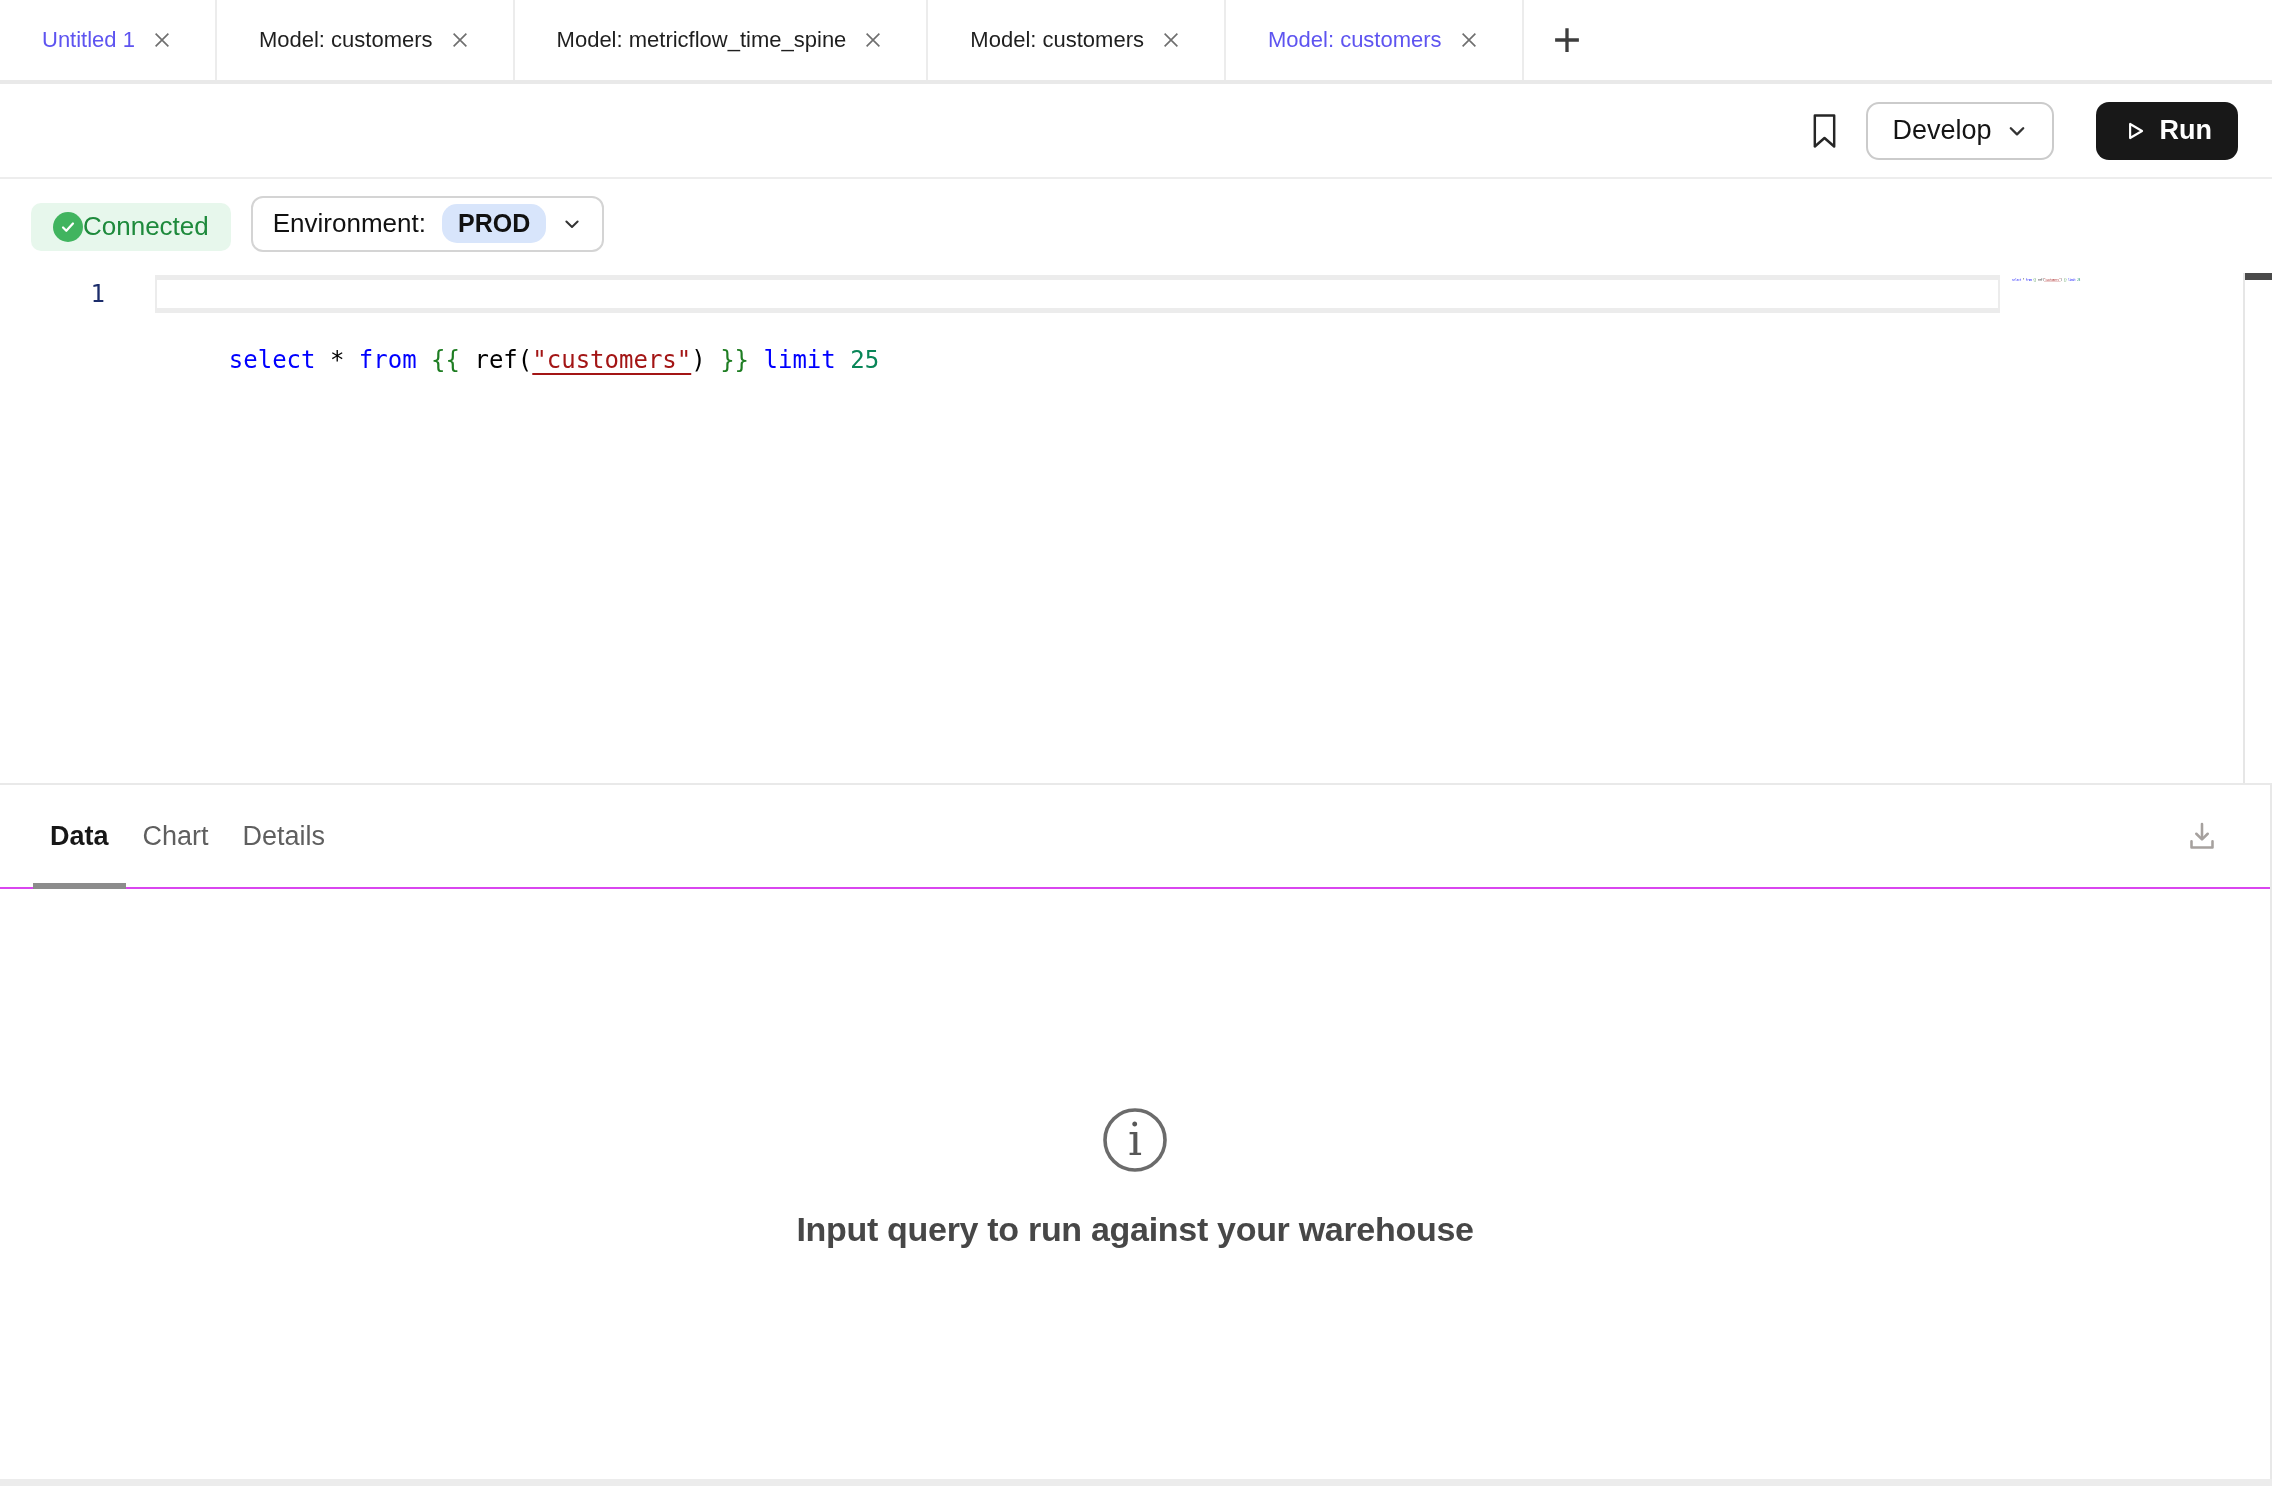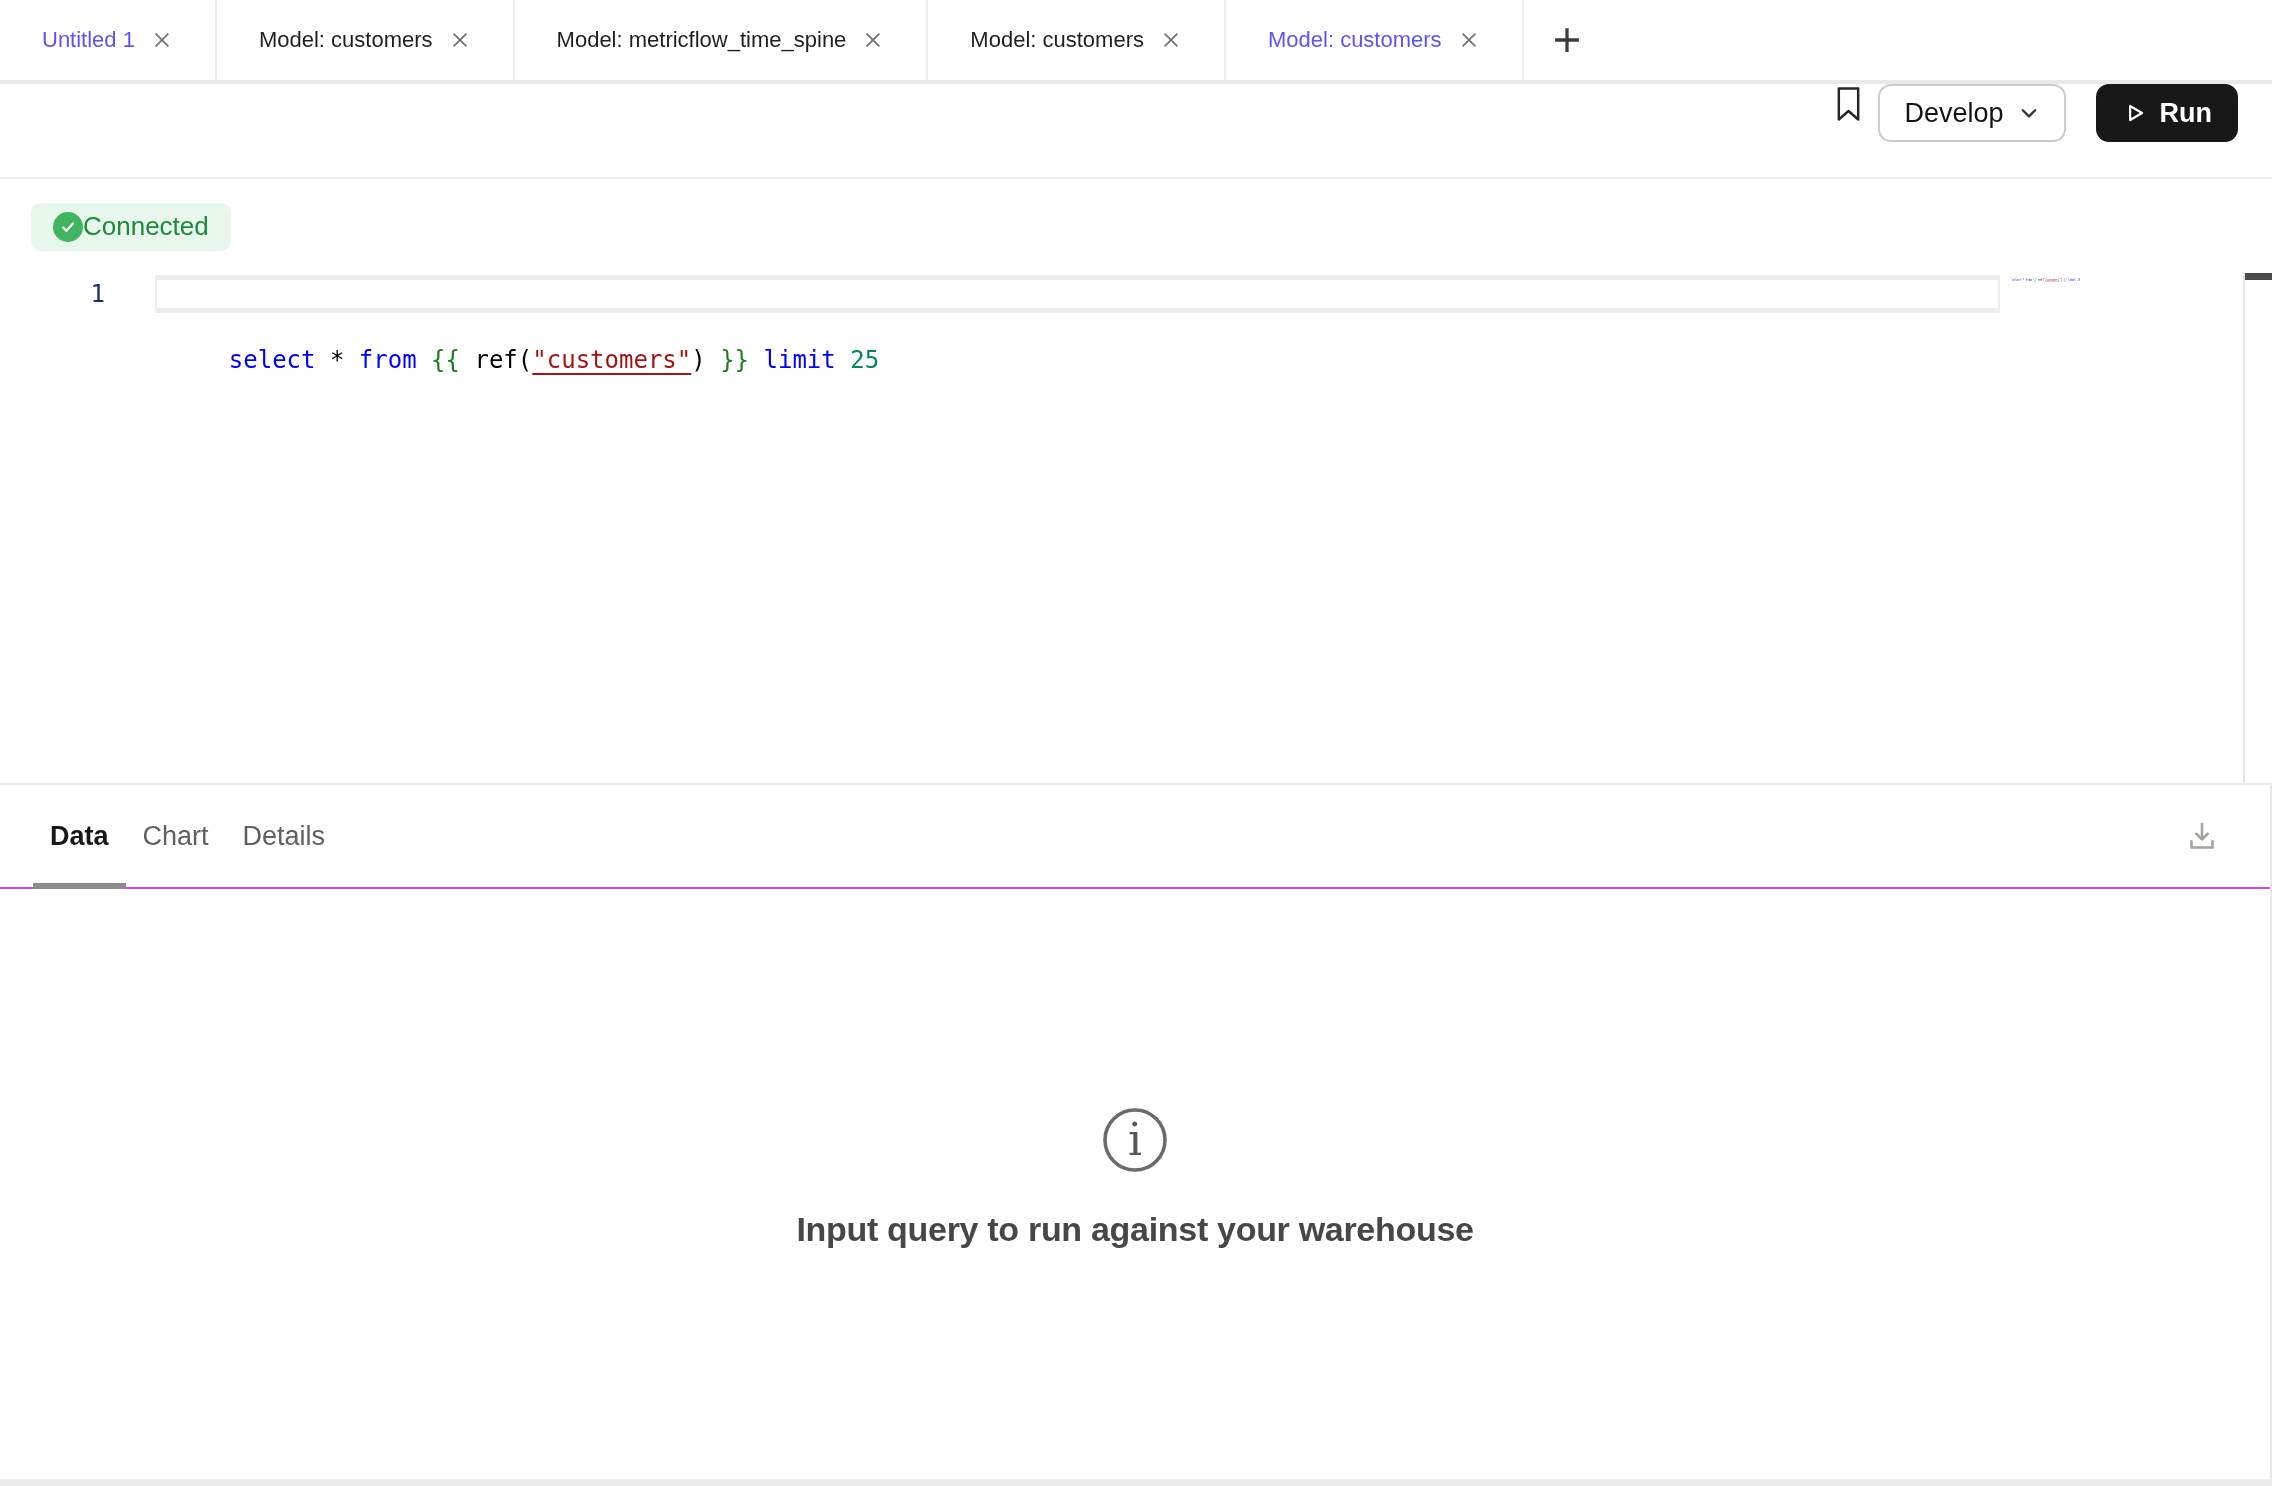--- a/index.html
+++ b/index.html
@@ -10,21 +10,21 @@
   
   .tabbar { height:84px; display:flex; align-items:stretch; border-bottom:4px solid #e9e9e9; background:#fff; }
   .tab { display:flex; align-items:center; gap:16px; padding:0 42px; border-right:2px solid #ececec;
          font-size:22px; color:var(--tab-text,#1f1f1f); cursor:pointer; background:#fff; }
   .tab-label { white-space:nowrap; }
   .tab.accent .tab-label { color:var(--accent-purple,#5e54f0); }
   .tab .close { display:flex; align-items:center; }
   .newtab { display:flex; align-items:center; justify-content:center; width:86px; background:#fff; border:none; cursor:pointer; }
 
   
-  .toolbar { height:95px; display:flex; align-items:flex-start; justify-content:flex-end; gap:14px;
+  .toolbar { height:95px; display:flex; align-items:center; justify-content:flex-end; gap:26px;
              padding-right:34px; border-bottom:2px solid #ededed; background:#fff; }
   .iconbtn { background:none; border:none; display:flex; align-items:center; cursor:pointer; }
   .btn-develop { display:flex; align-items:center; gap:14px; height:58px; padding:0 24px;
                  background:#fff; border:2px solid #cbcbcb; border-radius:13px;
                  font-size:27px; color:#141414; font-family:inherit; cursor:pointer; }
   .btn-run { display:flex; align-items:center; gap:12px; height:58px; padding:0 26px;
              background:var(--run-bg,#181818); color:#fff; border:none; border-radius:13px;
              font-size:27px; font-weight:700; font-family:inherit; cursor:pointer;margin-left:16px; }
 
   
@@ -163,20 +163,29 @@
 
   <div class="statusrow">
     <div class="badge-connected">
       <span class="dot">
         <svg width="18" height="18" viewBox="0 0 16 16">
             <path d="M3.6 8.4l2.9 2.9 5.9-6.4" stroke="#fff" stroke-width="2" fill="none" stroke-linecap="round" stroke-linejoin="round"></path>
           </svg>
       </span>
       <span class="lbl">Connected</span>
     </div>
+    <button class="env-select">
+      <span class="env-label">Environment:</span>
+      <span class="env-pill">PROD</span>
+      <span>
+        <svg width="20" height="20" viewBox="0 0 16 16">
+            <path d="M3.5 6l4.5 4.4L12.5 6" stroke="#333" stroke-width="1.6" fill="none" stroke-linecap="round" stroke-linejoin="round"></path>
+          </svg>
+      </span>
+    </button>
   </div>
 
   <div class="editor">
     <div class="cur-line-box"></div>
     <div class="gutter">
       <div>1</div>
     </div>
     <div class="codeline">
       
     <span class="tok-keyword">select</span><span class="tok-plain"> </span><span class="tok-plain">*</span><span class="tok-plain"> </span><span class="tok-keyword">from</span><span class="tok-plain"> </span><span class="tok-jinja">{{</span><span class="tok-plain"> </span><span class="tok-plain">ref</span><span class="tok-plain">(</span><span class="tok-string-link">"customers"</span><span class="tok-plain">)</span><span class="tok-plain"> </span><span class="tok-jinja">}}</span><span class="tok-plain"> </span><span class="tok-keyword">limit</span><span class="tok-plain"> </span><span class="tok-number">25</span></div>

